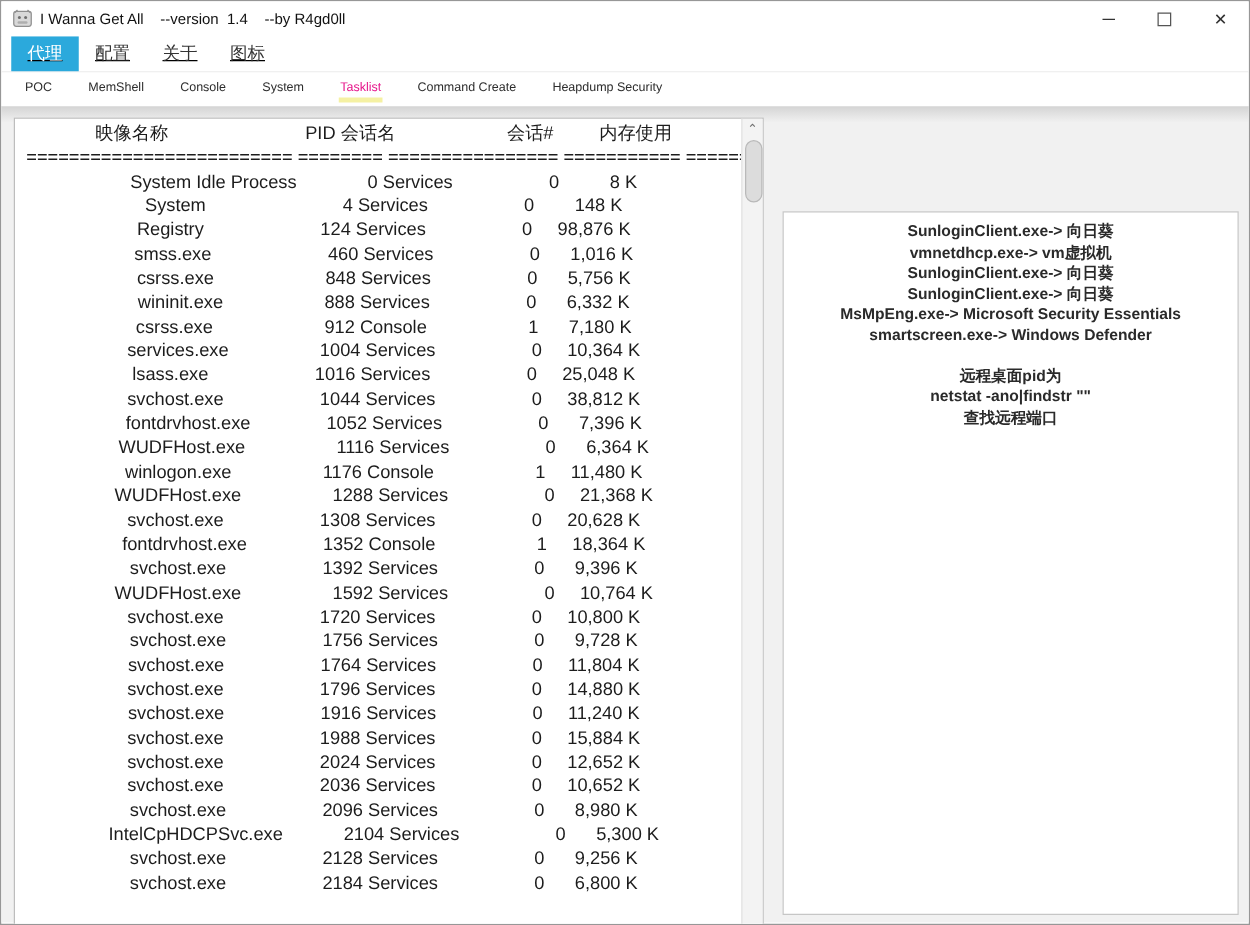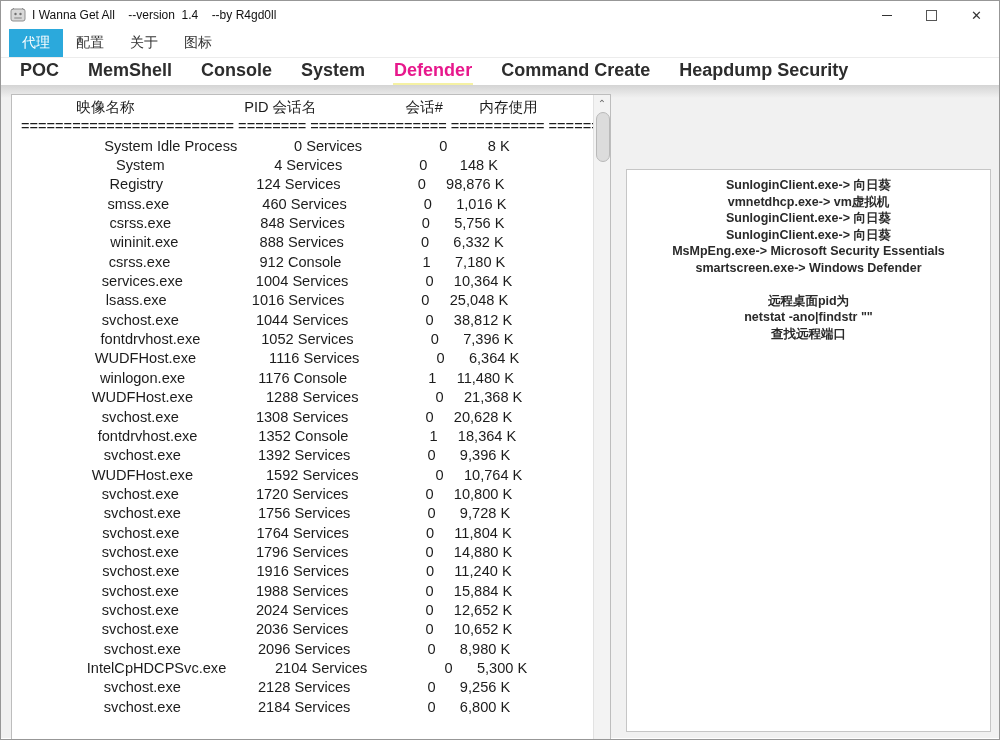--- a/index.html
+++ b/index.html
@@ -9,27 +9,27 @@
   .titlebar{position:relative;height:28px;background:#ffffff;display:flex;align-items:center;}
   .app-icon{width:16px;height:16px;margin:0 6px 0 9px;flex:0 0 auto;}
   .title-text{font-size:12px;color:#111;white-space:pre;}
   .win-controls{position:absolute;right:0;top:0;height:28px;display:flex;}
   .win-btn{width:45px;height:28px;display:flex;align-items:center;justify-content:center;cursor:default;}
   .glyph-min{width:10px;height:1px;background:#333;}
   .glyph-max{width:9px;height:9px;border:1px solid #555;}
   .glyph-close{font-size:13px;color:#333;line-height:1;}
 
   
-  .menubar{height:28px;display:flex;align-items:stretch;padding-left:8px;border-bottom:1px solid #ececec;background:#fff;}
+  .menubar{height:28px;display:flex;align-items:stretch;padding-left:8px;border-bottom:1px solid #ececec;background:#fff;text-decoration:underline;}
   .menu-item{display:flex;align-items:center;padding:0 13px;font-size:14px;color:#333;cursor:default;}
   .menu-item.selected{background:#2ba9dc;color:#ffffff;}
 
   
   .tabbar{height:27px;display:flex;align-items:center;gap:27px;padding-left:18px;background:#fff;}
-  .tab{font-size:18px;font-weight:bold;color:#2d2d2d;cursor:default;padding:3px 1px 2px 1px;border-bottom:4px solid transparent;}
+  .tab{font-size:10px;font-weight:normal;color:#2d2d2d;cursor:default;padding:3px 1px 2px 1px;border-bottom:4px solid transparent;}
   .tab.active{color:#e7188c;border-bottom:4px solid #f5f1a3;}
 
   
   .content{position:relative;height:653px;background:linear-gradient(180deg,#d4d4d4 0px,#f1f1f1 13px,#f1f1f1 100%);}
 
   
   .listbox{position:absolute;left:10px;top:9px;width:600px;height:674px;background:#ffffff;border:1px solid #bdbdbd;box-sizing:border-box;}
   .listbox pre{margin:0;position:absolute;left:9px;top:3px;right:17px;bottom:17px;overflow:hidden;
     font-family:"Liberation Sans","DejaVu Sans",sans-serif;font-size:14.6px;line-height:19.35px;color:#1c1c1c;white-space:pre;}
   
@@ -81,21 +81,21 @@
     <div class="menu-item">配置</div>
     <div class="menu-item">关于</div>
     <div class="menu-item">图标</div>
   </div>
 
   <div class="tabbar">
     <div class="tab">POC</div>
     <div class="tab">MemShell</div>
     <div class="tab">Console</div>
     <div class="tab">System</div>
-    <div class="tab active">Defender</div>
+    <div class="tab active">Tasklist</div>
     <div class="tab">Command Create</div>
     <div class="tab">Heapdump Security</div>
   </div>
 
   <div class="content">
 
     <div class="listbox">
       <pre>映像名称                           PID 会话名                      会话#         内存使用
 ========================= ======== ================ =========== ============
 System Idle Process              0 Services                   0          8 K

